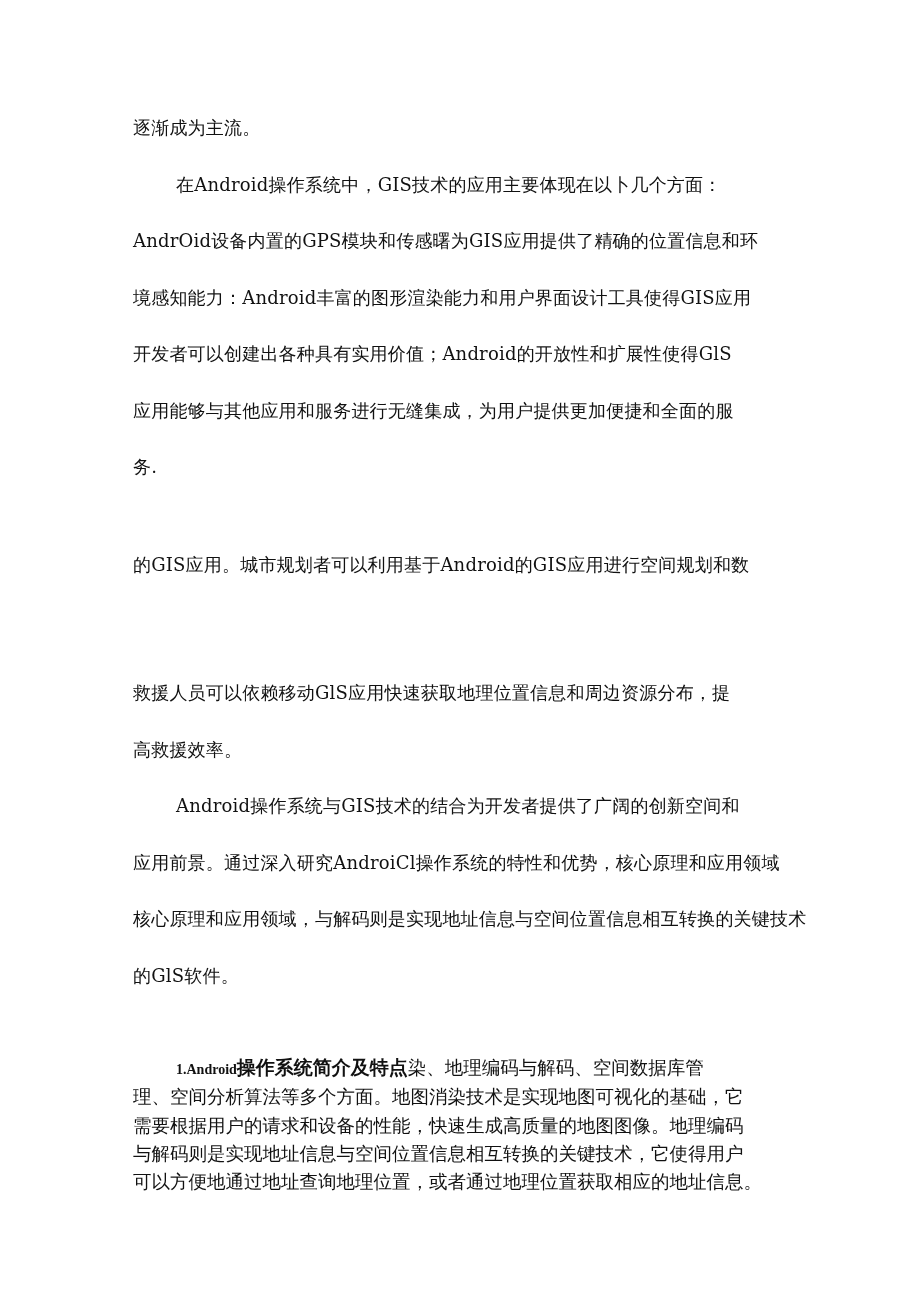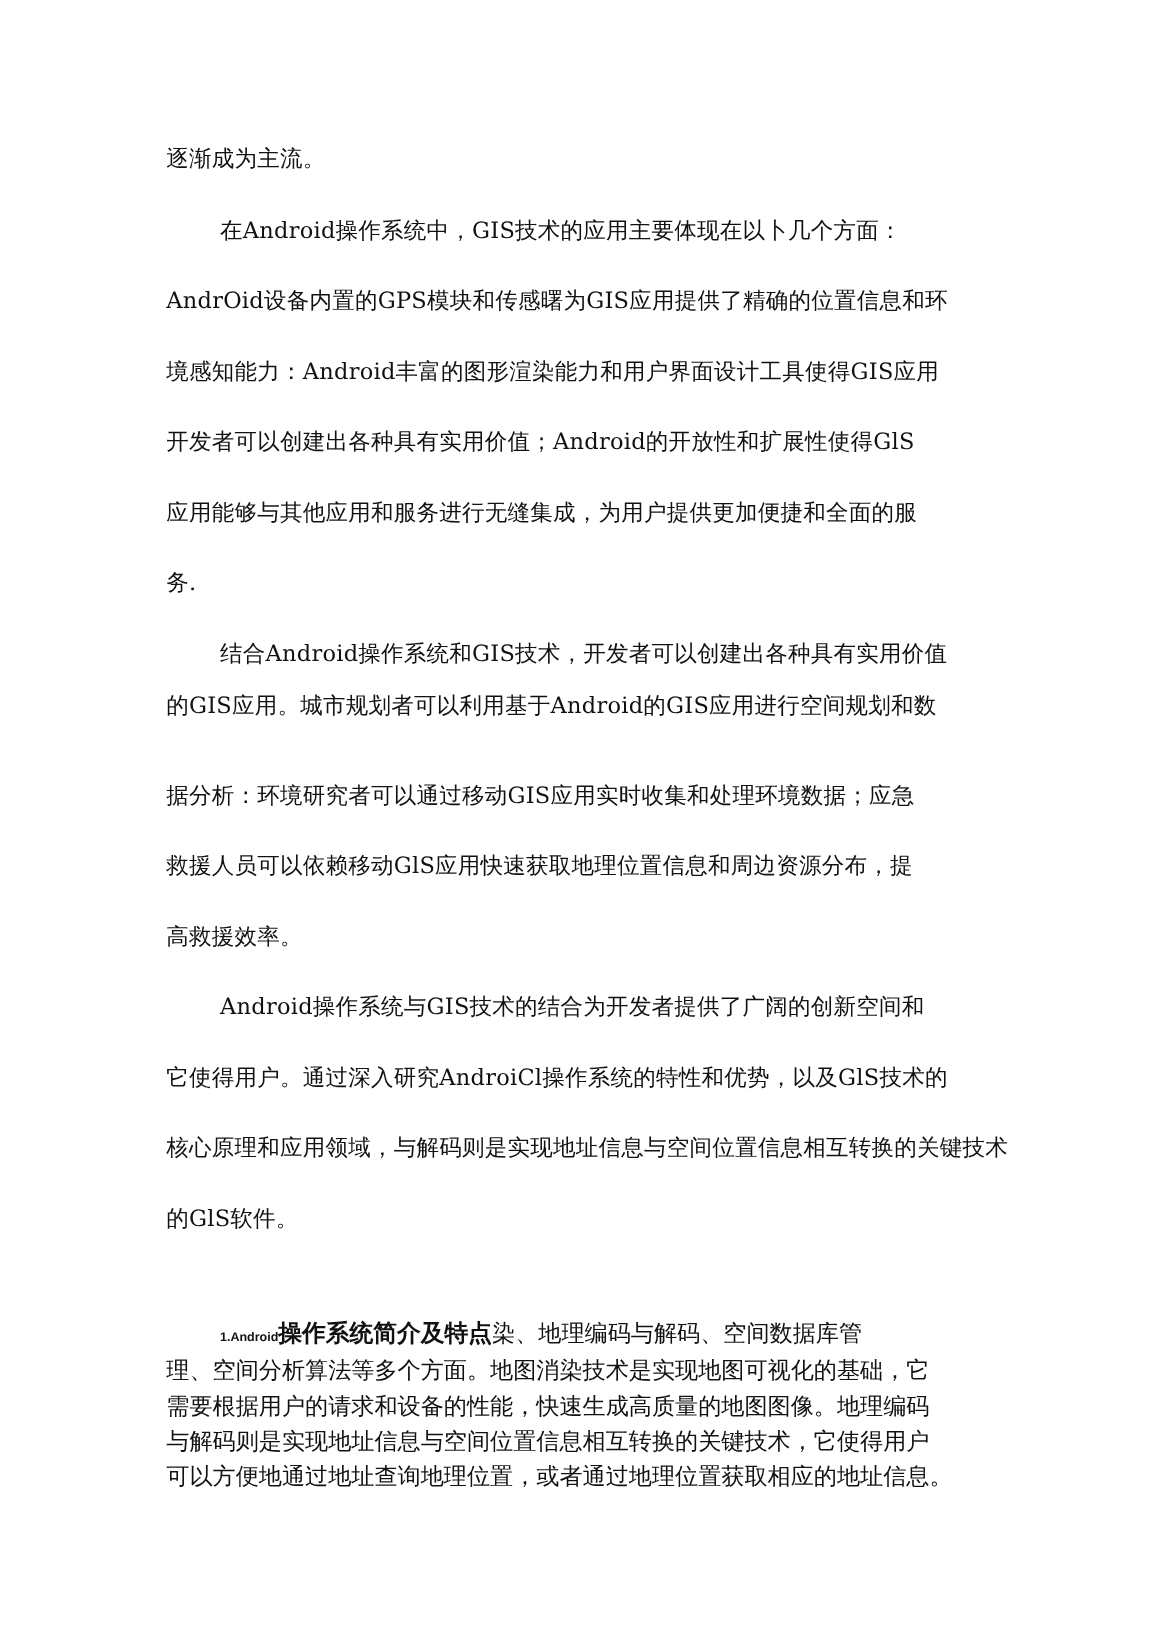--- a/index.html
+++ b/index.html
@@ -16,45 +16,43 @@
   }
   .indent { left: 176px; }
   .sec-line {
     position: absolute;
     left: 133px;
     white-space: nowrap;
     font-family: "DejaVu Serif", "Liberation Serif", serif;
     font-size: 18.5px;
     line-height: 24px;
   }
-  .sec-heading-num { font-family: Liberation Sans, sans-serif; font-weight: bold; font-size: 10px; }
+  .sec-heading-num { font-family: Liberation Serif, serif; font-weight: bold; font-size: 14px; }
   .sec-heading-zh { font-family: Liberation Mono, monospace; font-weight: bold; font-size: 19px; }
 </style>
 </head>
 <body>
 
 <div class="page">
 
   <div class="line" style="top:117px">逐渐成为主流。</div>
 
   <div class="line indent" style="top:174px">在Android操作系统中，GIS技术的应用主要体现在以卜几个方面：</div>
   <div class="line" style="top:230px">AndrOid设备内置的GPS模块和传感曙为GIS应用提供了精确的位置信息和环</div>
   <div class="line" style="top:287px">境感知能力：Android丰富的图形渲染能力和用户界面设计工具使得GIS应用</div>
   <div class="line" style="top:343px">开发者可以创建出各种具有实用价值；Android的开放性和扩展性使得GlS</div>
   <div class="line" style="top:400px">应用能够与其他应用和服务进行无缝集成，为用户提供更加便捷和全面的服</div>
   <div class="line" style="top:456px">务.</div>
 
-  <div class="line indent" style="top:513px">结合Android操作系统和GIS技术，开发者可以创建出各种具有实用价值</div>
   <div class="line" style="top:554px">的GIS应用。城市规划者可以利用基于Android的GIS应用进行空间规划和数</div>
-  <div class="line" style="top:626px">据分析：环境研究者可以通过移动GIS应用实时收集和处理环境数据；应急</div>
   <div class="line" style="top:682px">救援人员可以依赖移动GlS应用快速获取地理位置信息和周边资源分布，提</div>
   <div class="line" style="top:739px">高救援效率。</div>
 
   <div class="line indent" style="top:795px">Android操作系统与GIS技术的结合为开发者提供了广阔的创新空间和</div>
-  <div class="line" style="top:852px">它使得用户。通过深入研究AndroiCl操作系统的特性和优势，以及GlS技术的</div>
+  <div class="line" style="top:852px">应用前景。通过深入研究AndroiCl操作系统的特性和优势，核心原理和应用领域</div>
   <div class="line" style="top:908px">核心原理和应用领域，与解码则是实现地址信息与空间位置信息相互转换的关键技术</div>
   <div class="line" style="top:965px">的GlS软件。</div>
 
   <div class="sec-line" style="left:176px; top:1056px">
     <span class="sec-heading-num">1.Android</span><span class="sec-heading-zh">操作系统简介及特点</span><span>染、地理编码与解码、空间数据库管</span>
   </div>
   <div class="sec-line" style="top:1085px">理、空间分析算法等多个方面。地图消染技术是实现地图可视化的基础，它</div>
   <div class="sec-line" style="top:1114px">需要根据用户的请求和设备的性能，快速生成高质量的地图图像。地理编码</div>
   <div class="sec-line" style="top:1142px">与解码则是实现地址信息与空间位置信息相互转换的关键技术，它使得用户</div>
   <div class="sec-line" style="top:1170px">可以方便地通过地址查询地理位置，或者通过地理位置获取相应的地址信息。</div>

